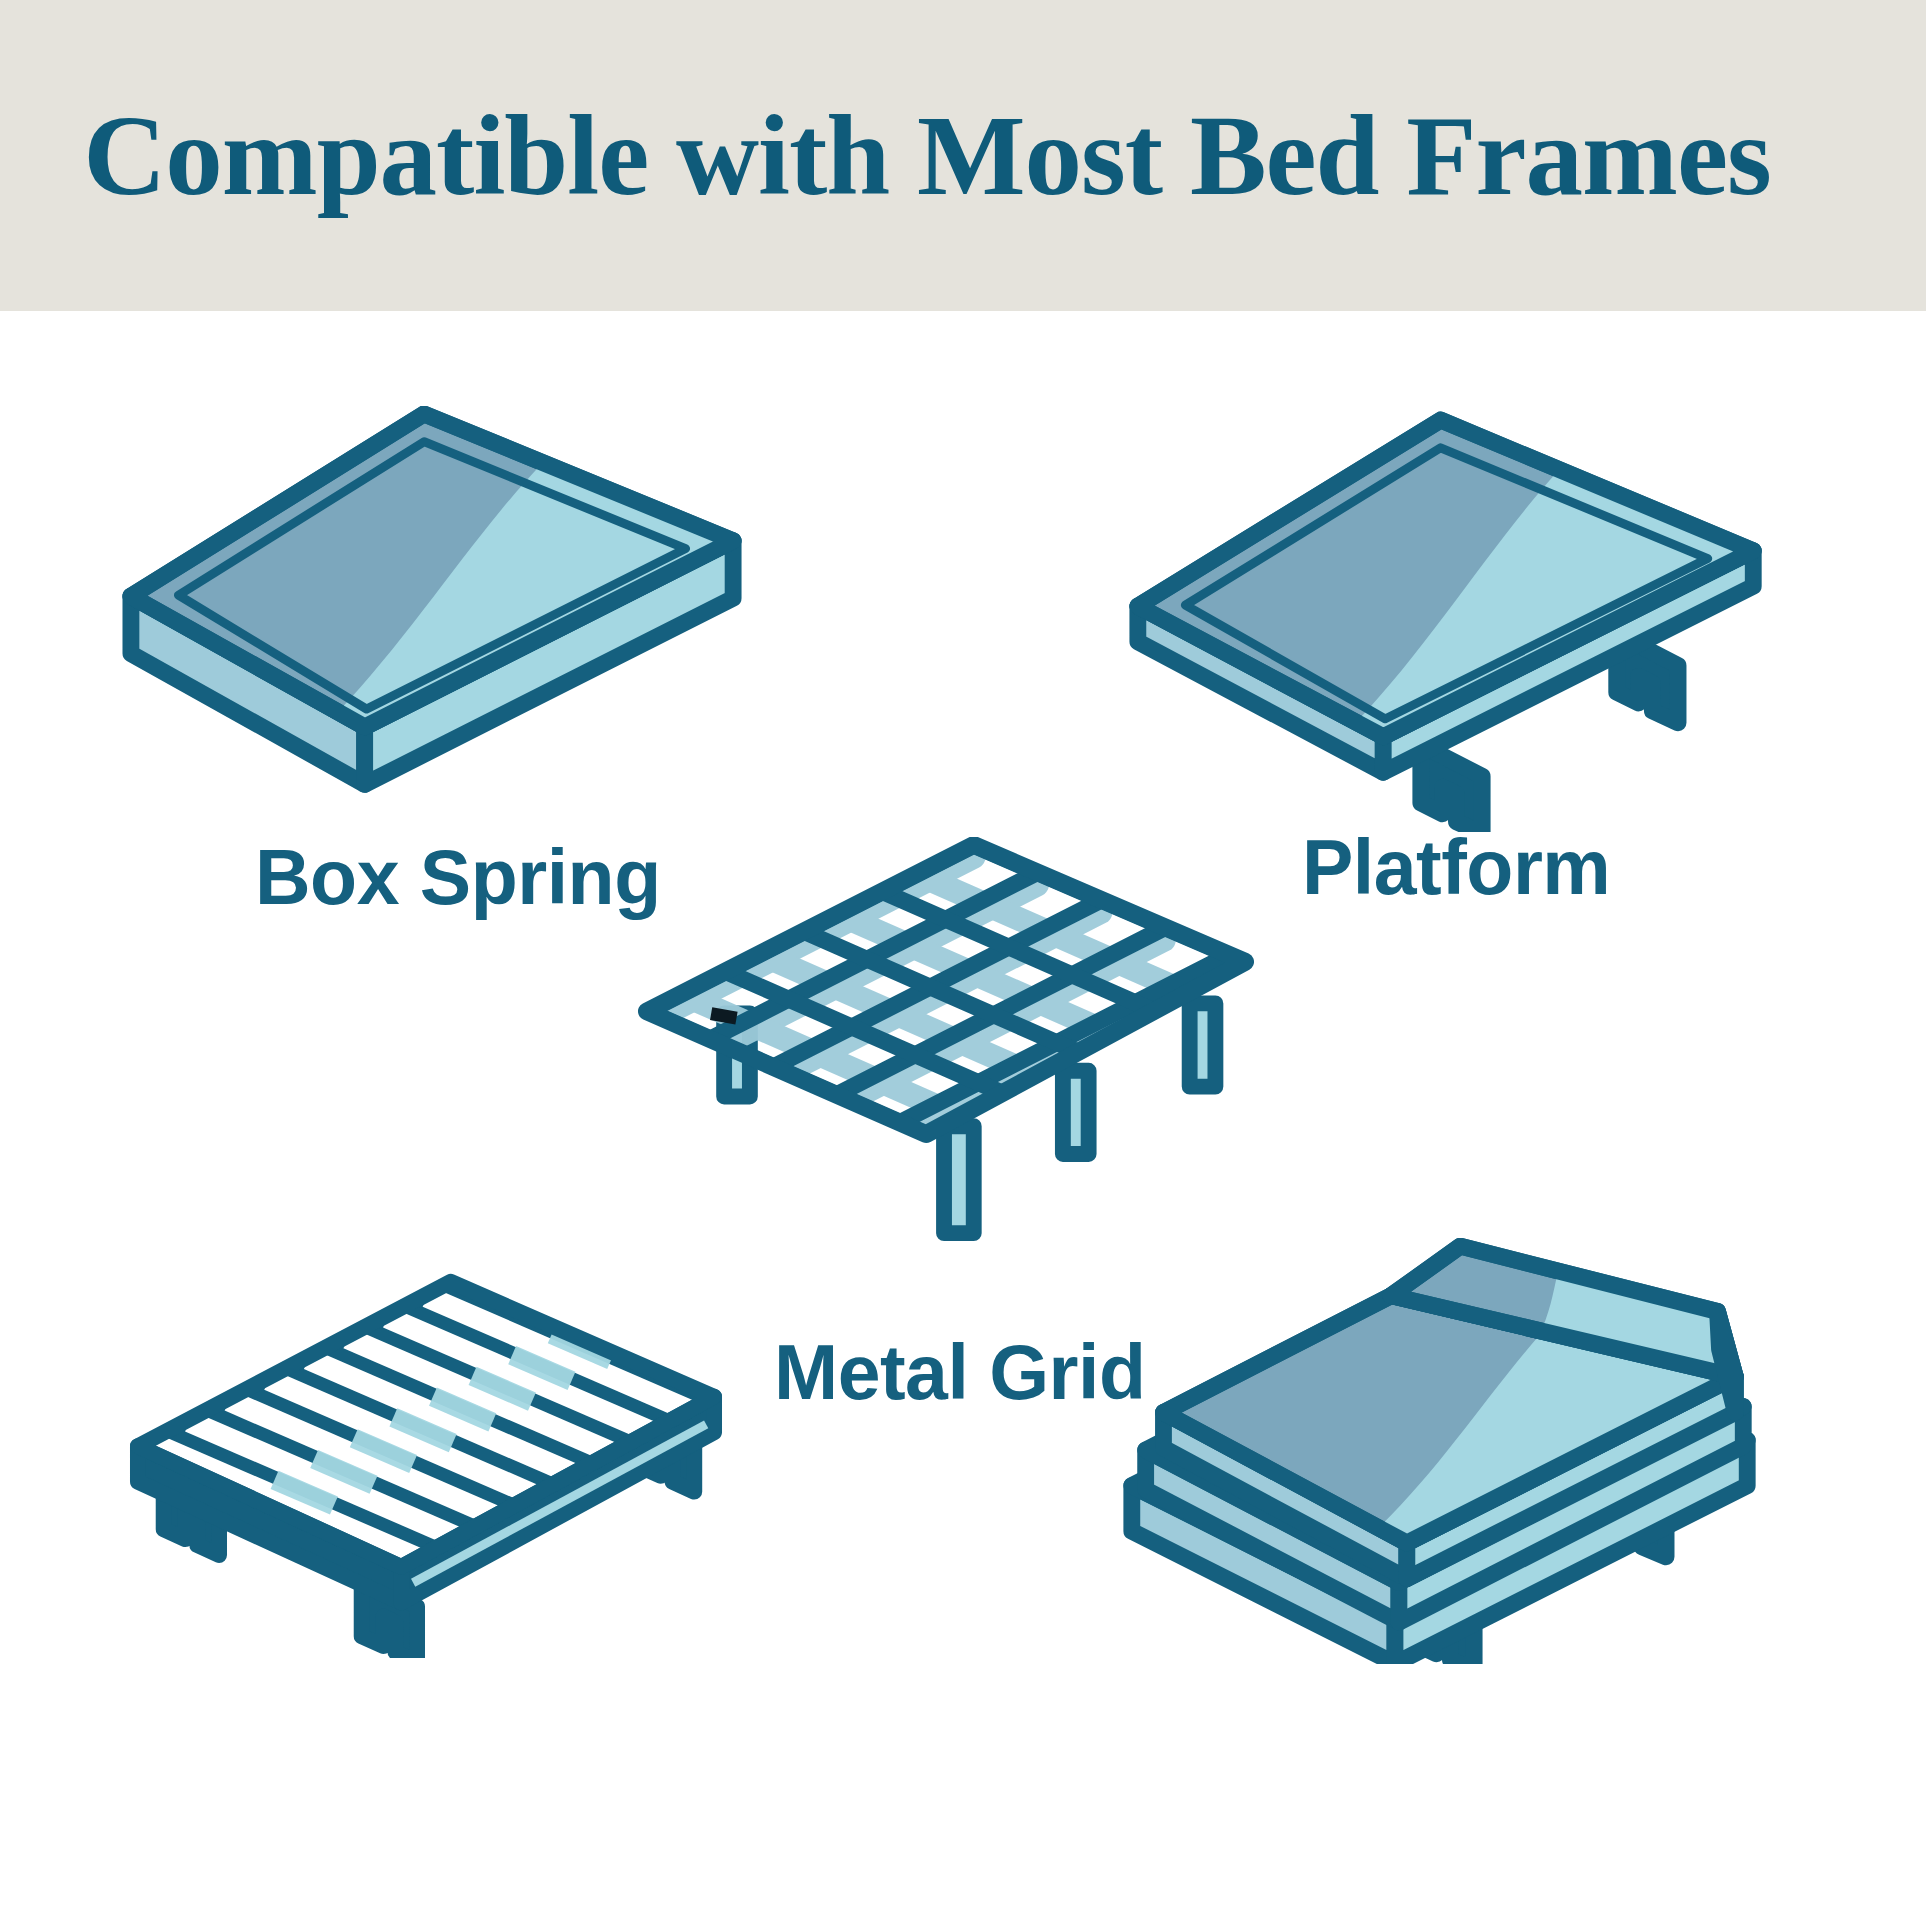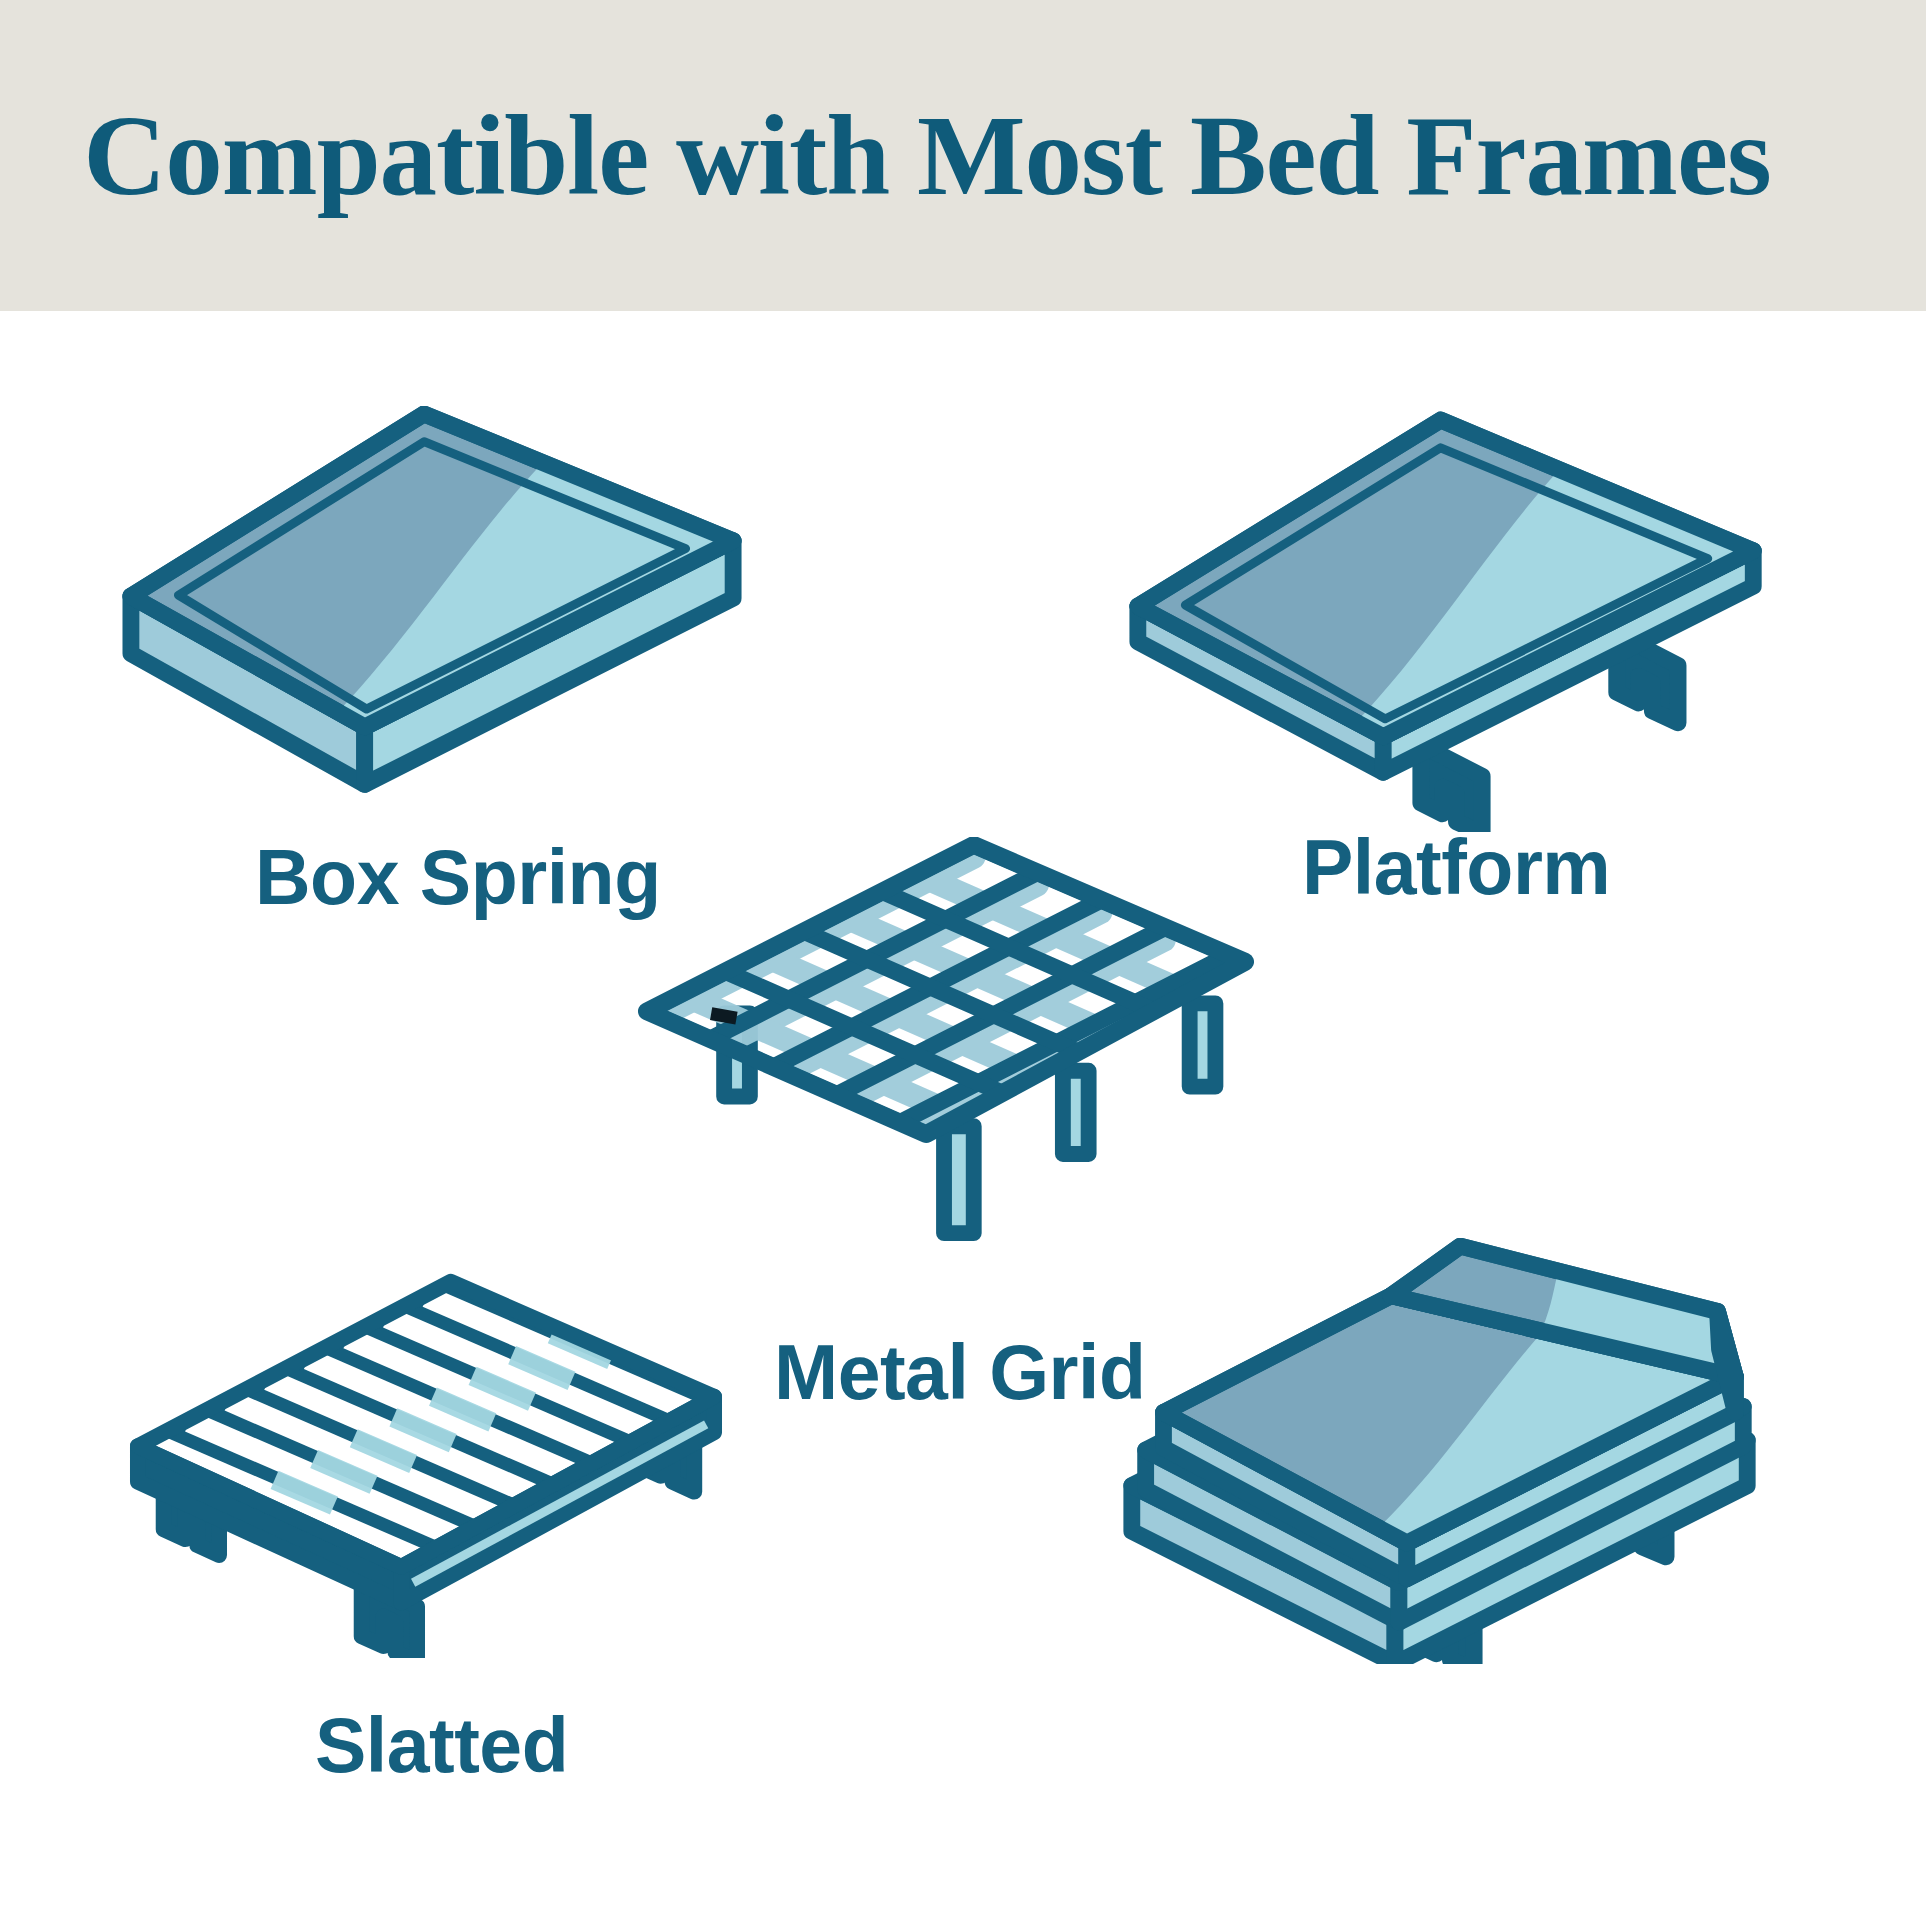--- a/index.html
+++ b/index.html
@@ -212,21 +212,20 @@
       <g stroke="#15607F" stroke-width="16" stroke-linejoin="round" fill="#15607F">
         <path d="M14 186 L14 222 L280 344 L280 308 Z"></path>
         <path d="M280 344 L280 308 L596 136 L596 172 Z"></path>
       </g>
 
       <path d="M292 324 L588 164" stroke="#A4D7E2" stroke-width="9" fill="none"></path>
 
       <path d="M14 186 L330 20 L596 136 L280 308 Z" stroke="#15607F" stroke-width="16" fill="none" stroke-linejoin="round"></path>
     </svg>
   </div>
-  <div class="caption" id="cap-slatted">Slatted</div>
 
   <div class="figure" id="fig-adjustable-base">
     <svg viewBox="0 0 660 430" width="653" height="426" xmlns="http://www.w3.org/2000/svg">
       <g stroke="#15607F" stroke-width="17" stroke-linejoin="round" stroke-linecap="round">
 
         <path d="M494 238 L558 270 L558 322 L534 312 L534 286 L520 280 L520 306 L494 294 Z" fill="#15607F"></path>
         <path d="M300 352 L364 384 L364 436 L340 426 L340 400 L326 394 L326 420 L300 408 Z" fill="#15607F"></path>
 
         <path d="M18 250 L18 296 L284 430 L284 384 Z" fill="#9ECBDA"></path>
         <path d="M284 430 L284 384 L640 204 L640 250 Z" fill="#A4D7E2"></path>

